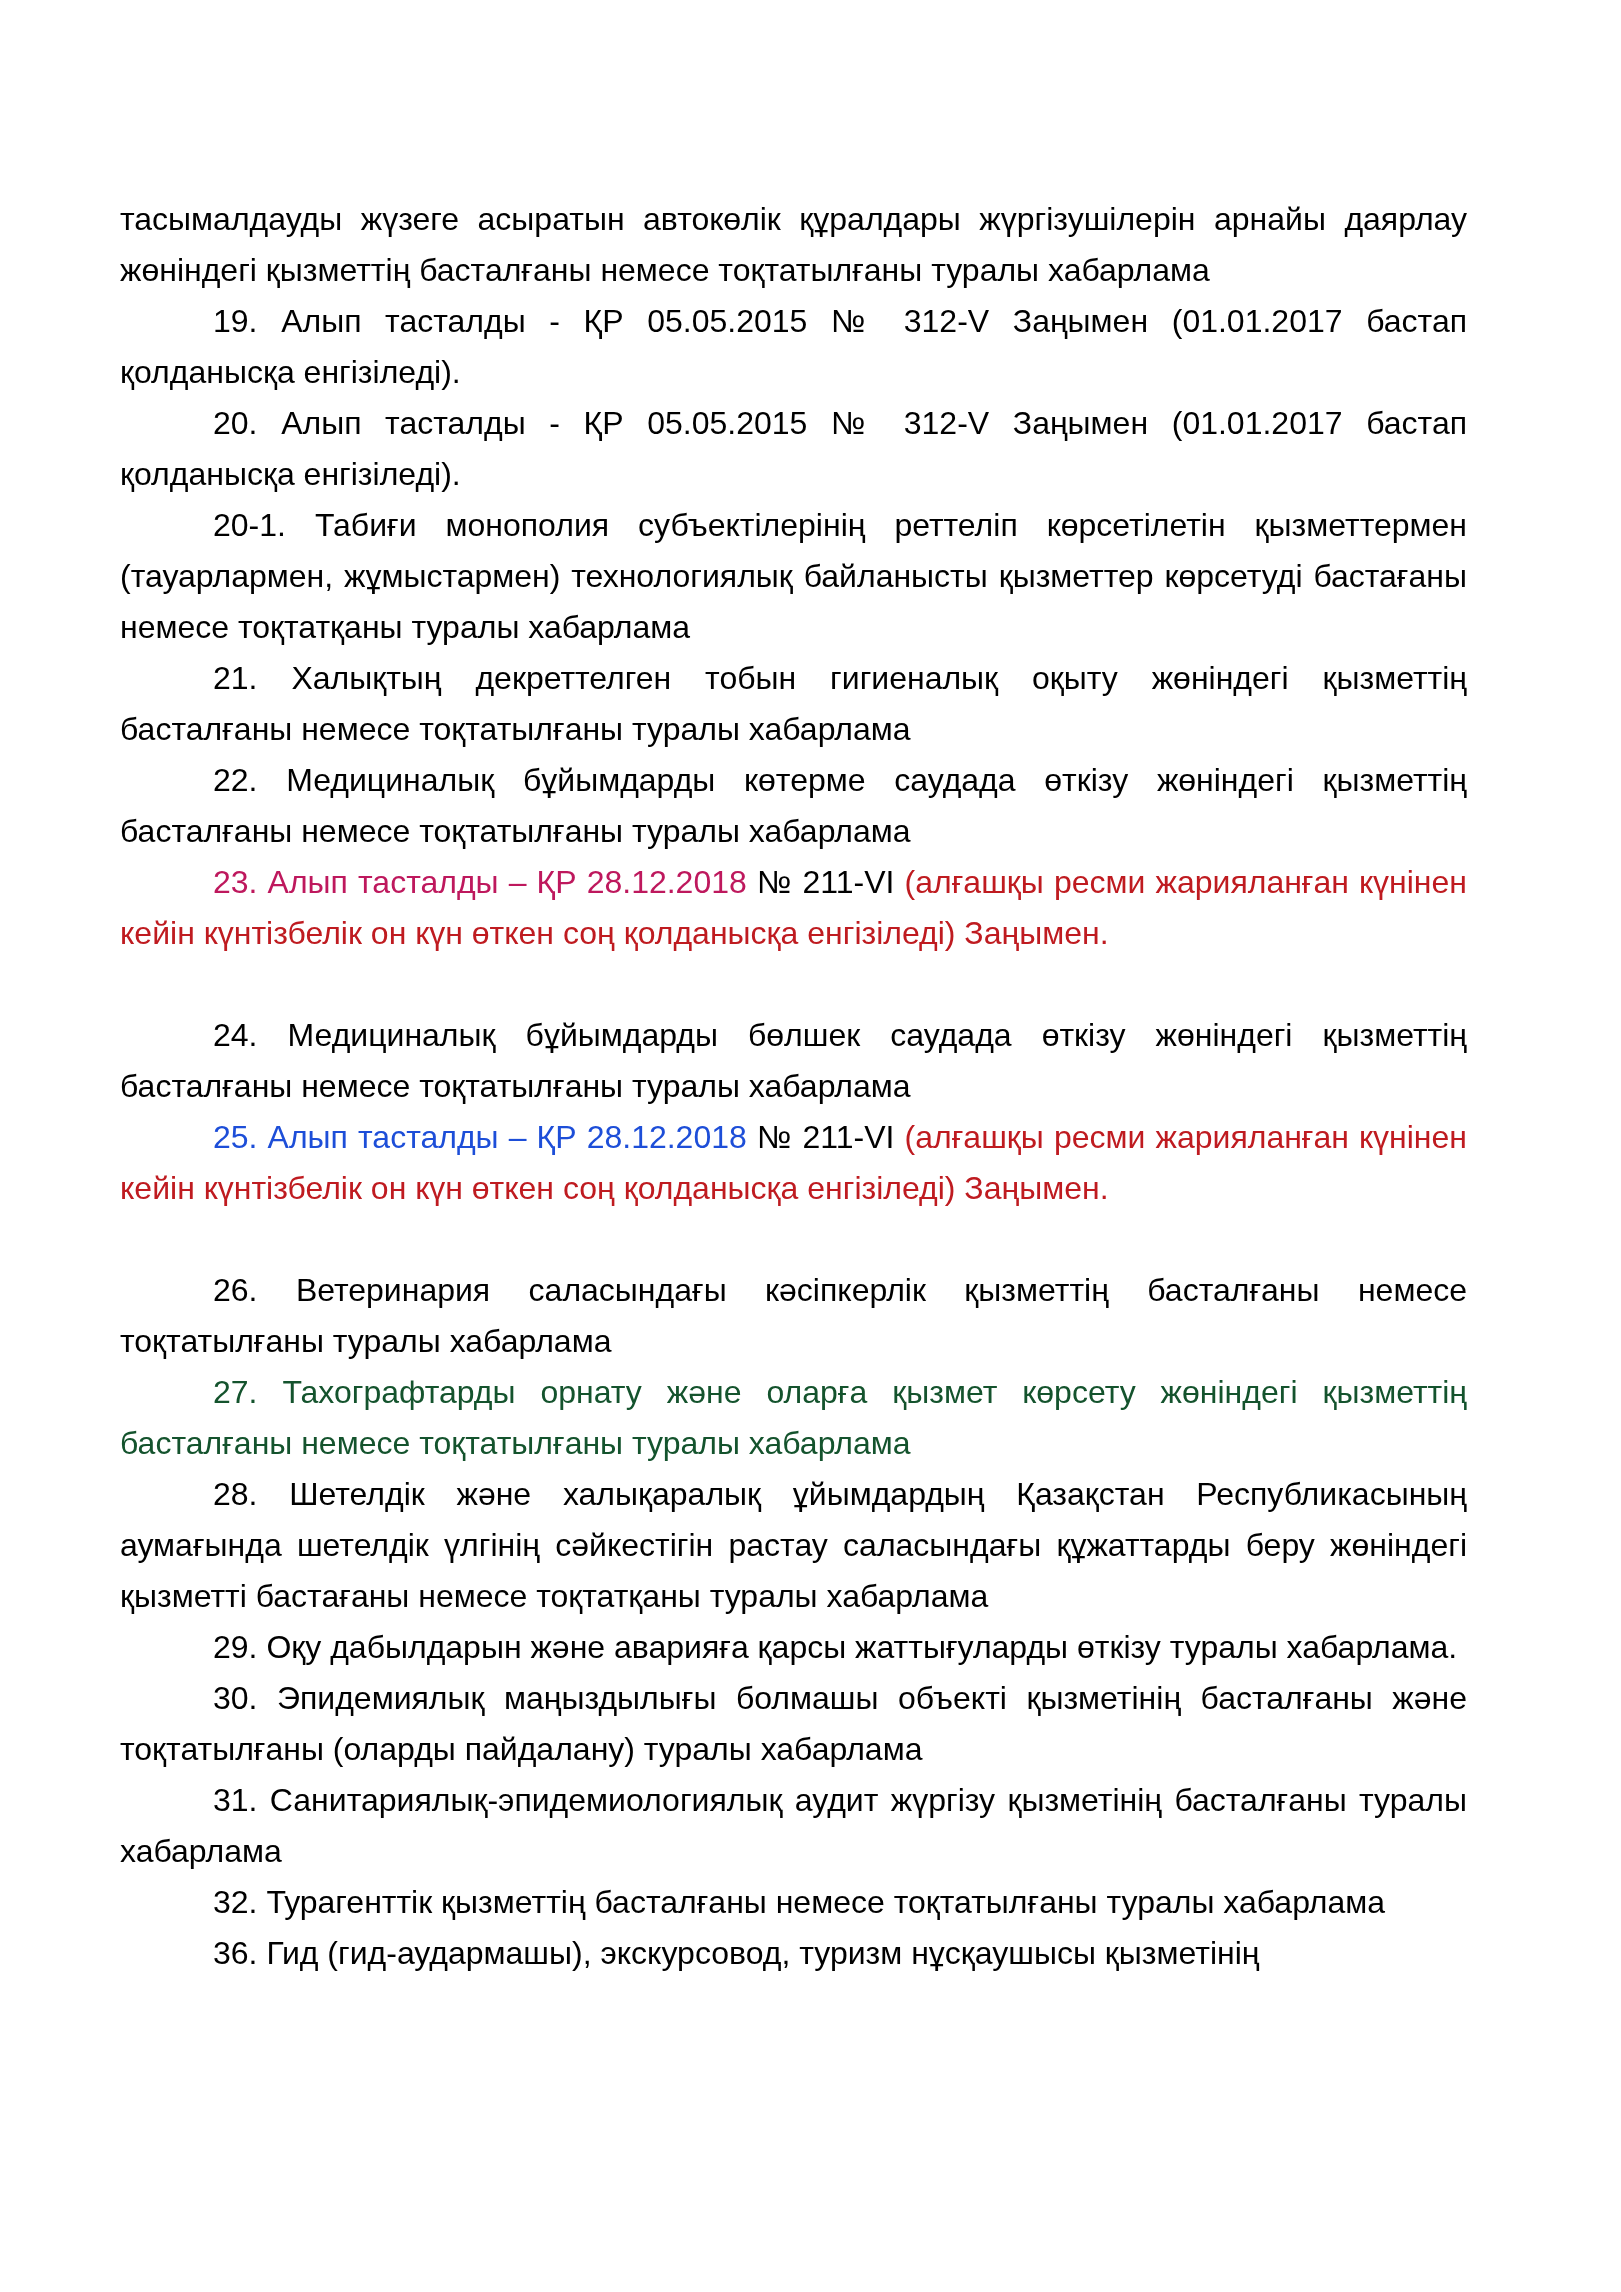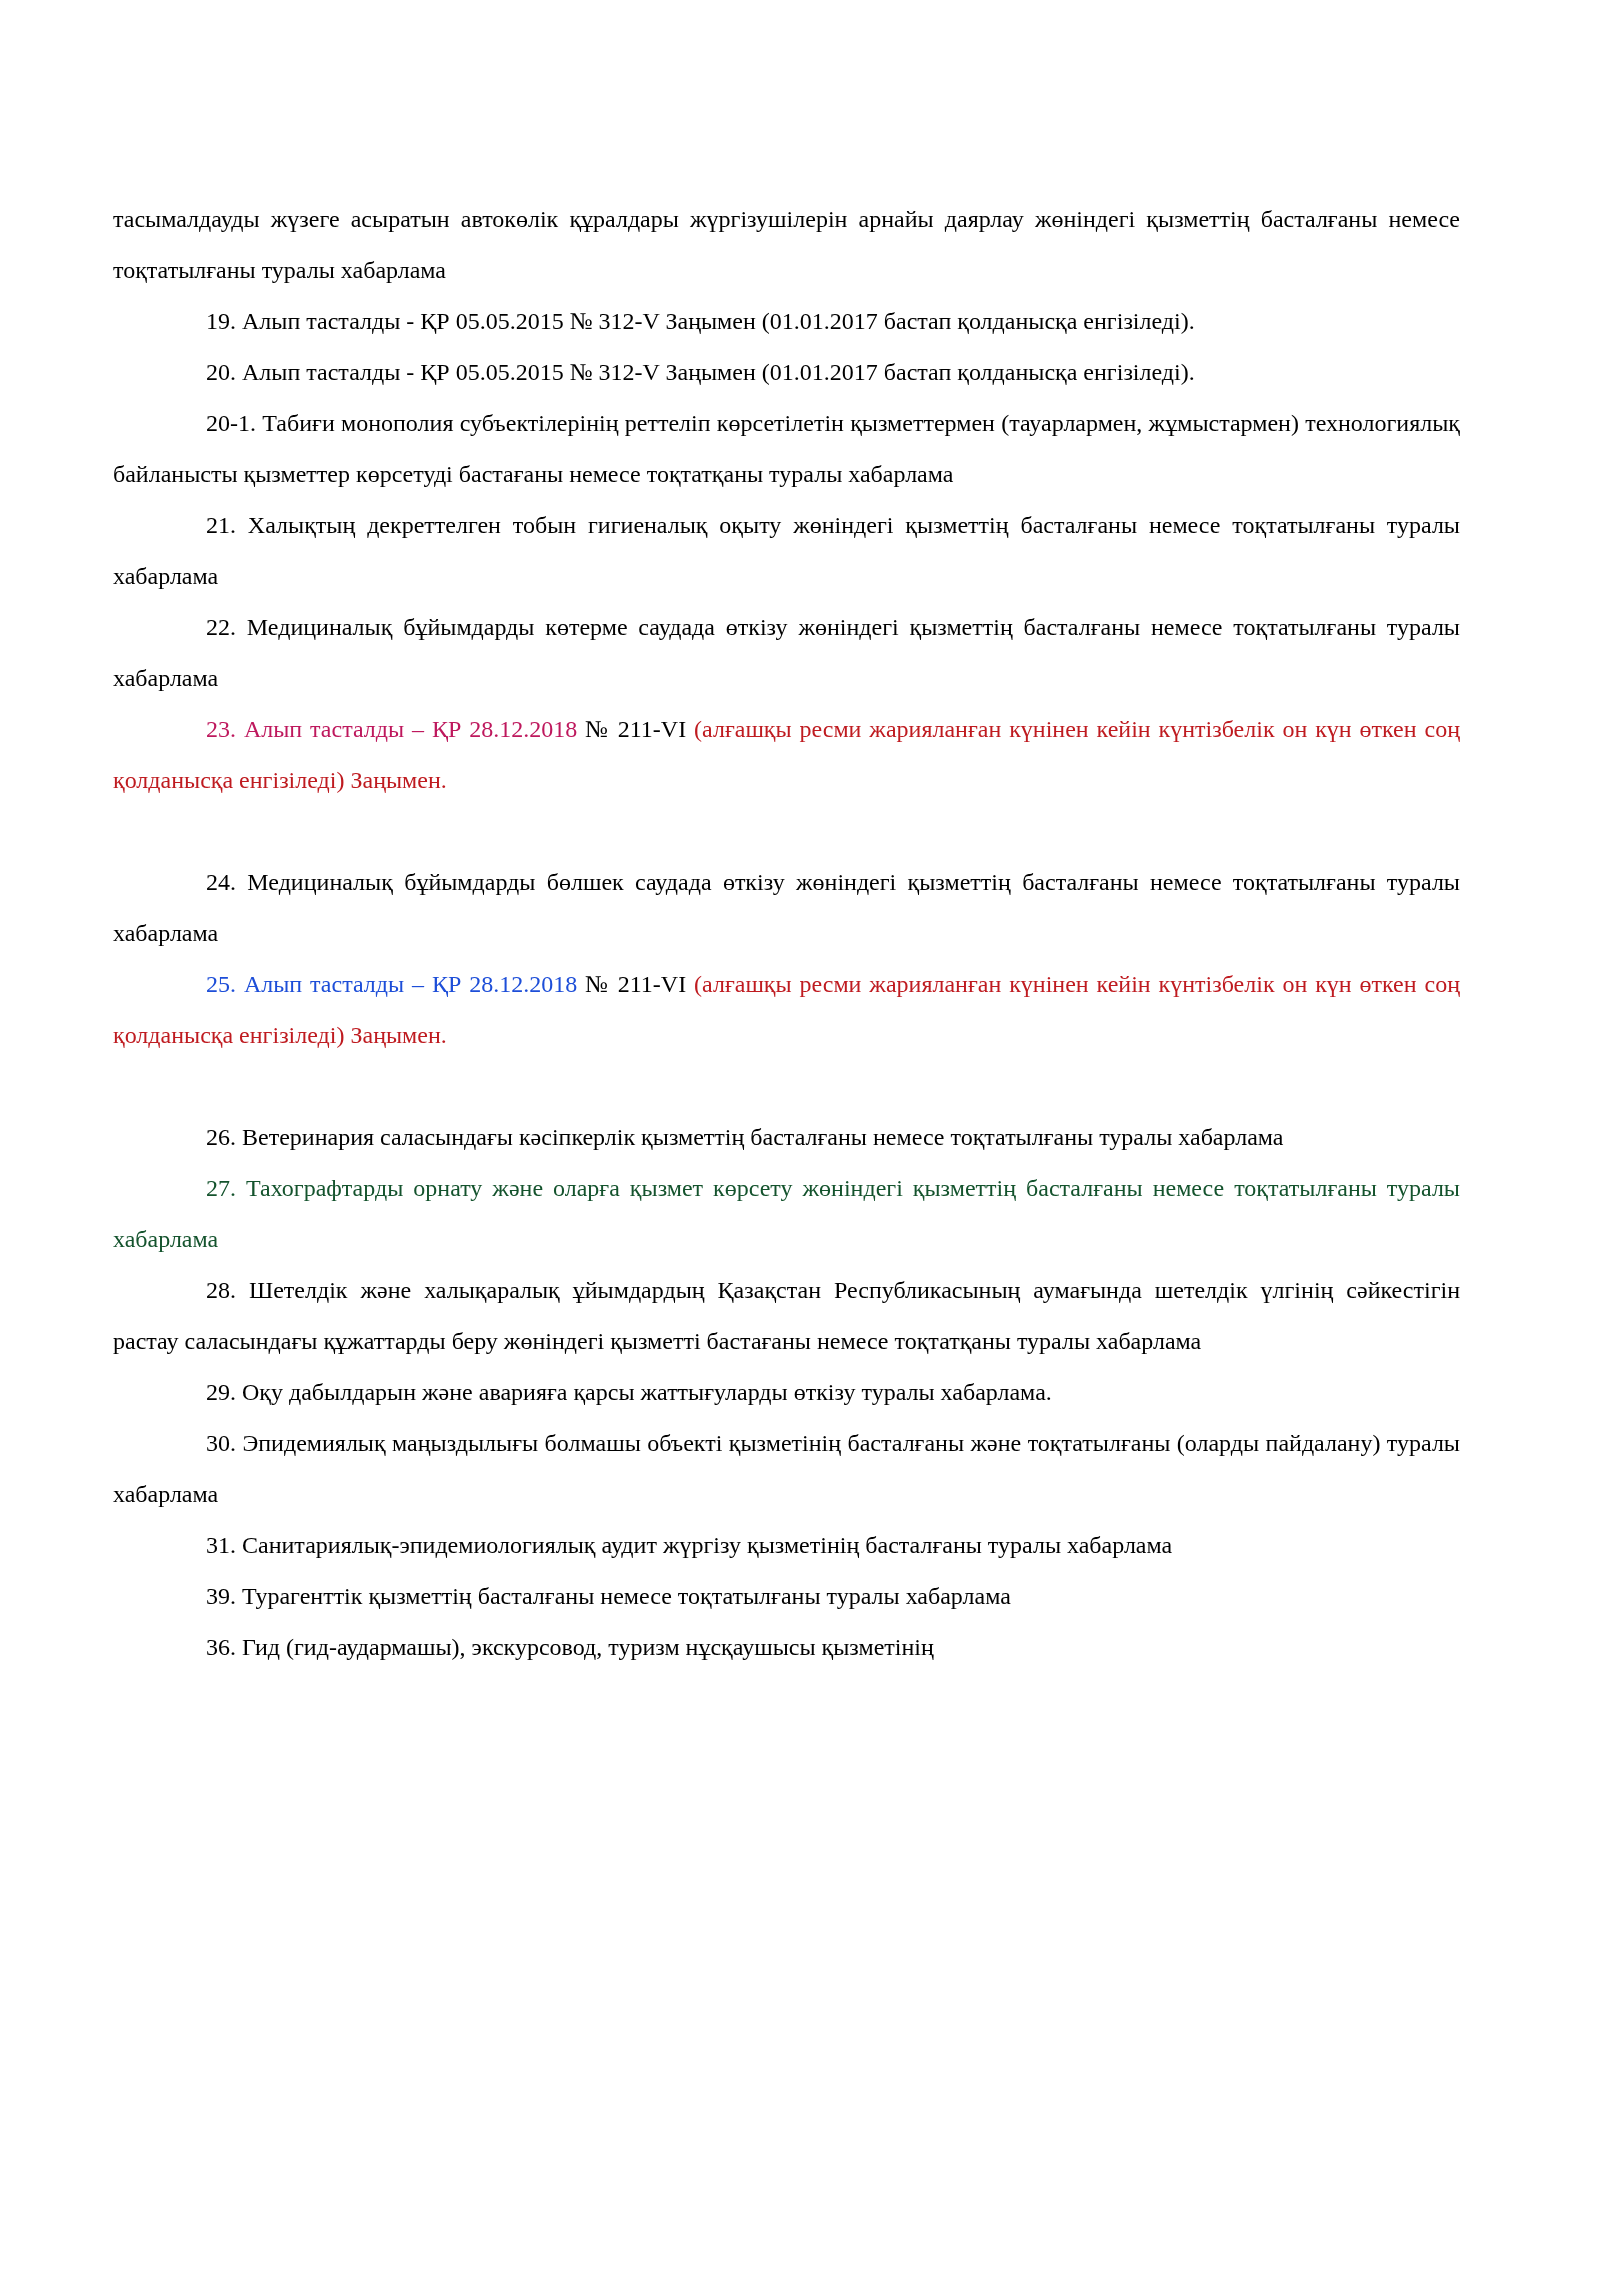--- a/index.html
+++ b/index.html
@@ -8,25 +8,25 @@
   }
   body {
     width: 1621px;
     height: 2293px;
     background: #ffffff;
     position: relative;
     overflow: hidden;
   }
   .doc {
     position: absolute;
-    left: 113px;
+    left: 120px;
     top: 194px;
     width: 1347px;
-    font-family: Liberation Serif, serif;
-    font-size: 24px;
+    font-family: Liberation Sans, sans-serif;
+    font-size: 32px;
     line-height: 51px;
     color: #000000;
     text-align: justify;
     -webkit-hyphens: none;
     hyphens: none;
   }
   .doc p {
     margin: 0;
     padding: 0;
   }
@@ -50,17 +50,17 @@
       <p class="indent"><span style="color: rgb(0, 0, 0);">22. Медициналық бұйымдарды көтерме саудада өткізу жөніндегі қызметтің басталғаны немесе тоқтатылғаны туралы хабарлама</span></p>
       <p class="indent gap-after"><span style="color: #be185d;">23. Алып тасталды – ҚР 28.12.2018 </span><span style="color: rgb(0, 0, 0);">№ 211-VI </span><span style="color: rgb(191, 27, 32);">(алғашқы ресми жарияланған күнінен кейін күнтізбелік он күн өткен соң қолданысқа енгізіледі) Заңымен.</span></p>
       <p class="indent"><span style="color: rgb(0, 0, 0);">24. Медициналық бұйымдарды бөлшек саудада өткізу жөніндегі қызметтің басталғаны немесе тоқтатылғаны туралы хабарлама</span></p>
       <p class="indent gap-after"><span style="color: #1d4ed8;">25. Алып тасталды – ҚР 28.12.2018 </span><span style="color: rgb(0, 0, 0);">№ 211-VI </span><span style="color: rgb(191, 27, 32);">(алғашқы ресми жарияланған күнінен кейін күнтізбелік он күн өткен соң қолданысқа енгізіледі) Заңымен.</span></p>
       <p class="indent"><span style="color: rgb(0, 0, 0);">26. Ветеринария саласындағы кәсіпкерлік қызметтің басталғаны немесе тоқтатылғаны туралы хабарлама</span></p>
       <p class="indent"><span style="color: #14532d;">27. Тахографтарды орнату және оларға қызмет көрсету жөніндегі қызметтің басталғаны немесе тоқтатылғаны туралы хабарлама</span></p>
       <p class="indent"><span style="color: rgb(0, 0, 0);">28. Шетелдік және халықаралық ұйымдардың Қазақстан Республикасының аумағында шетелдік үлгінің сәйкестігін растау саласындағы құжаттарды беру жөніндегі қызметті бастағаны немесе тоқтатқаны туралы хабарлама</span></p>
       <p class="indent"><span style="color: rgb(0, 0, 0);">29. Оқу дабылдарын және аварияға қарсы жаттығуларды өткізу туралы хабарлама.</span></p>
       <p class="indent"><span style="color: rgb(0, 0, 0);">30. Эпидемиялық маңыздылығы болмашы объекті қызметінің басталғаны және тоқтатылғаны (оларды пайдалану) туралы хабарлама</span></p>
       <p class="indent"><span style="color: rgb(0, 0, 0);">31. Санитариялық-эпидемиологиялық аудит жүргізу қызметінің басталғаны туралы хабарлама</span></p>
-      <p class="indent"><span style="color: rgb(0, 0, 0);">39. Турагенттік қызметтің басталғаны немесе тоқтатылғаны туралы хабарлама</span></p>
+      <p class="indent"><span style="color: rgb(0, 0, 0);">32. Турагенттік қызметтің басталғаны немесе тоқтатылғаны туралы хабарлама</span></p>
       <p class="indent"><span style="color: rgb(0, 0, 0);">36. Гид (гид-аудармашы), экскурсовод, туризм нұсқаушысы қызметінің</span></p>
     </div>
 </div>
 
 
 </body></html>

